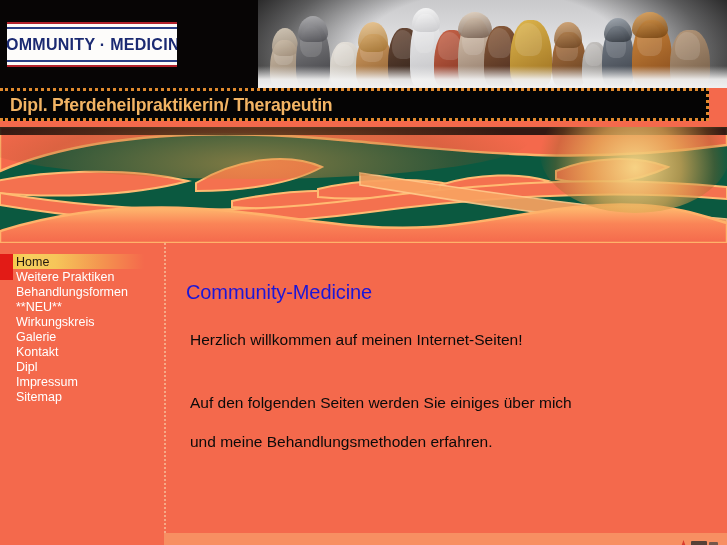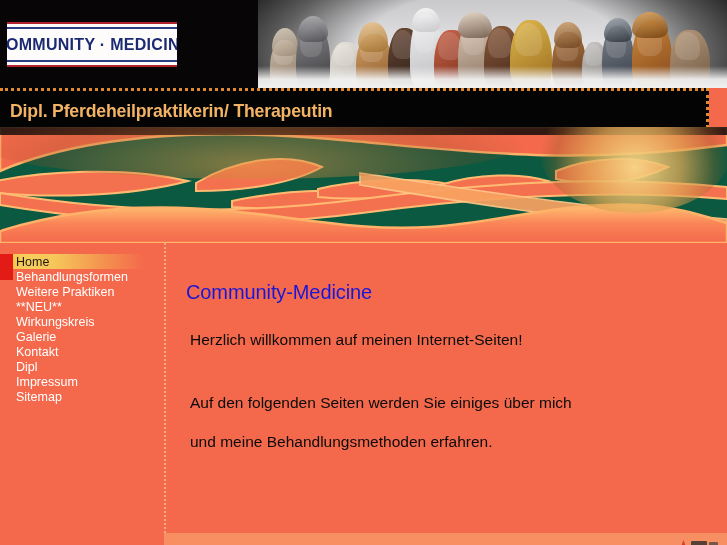--- a/index.html
+++ b/index.html
@@ -102,21 +102,21 @@
     letter-spacing: 0.3px;
     color: #1b2a72;
     white-space: nowrap;
     transform: scaleX(0.97);
   }
 
   
   .subtitle-bar {
     position: absolute;
     left: 0; top: 88px;
-    width: 709px; height: 46px;
+    width: 709px; height: 33px;
     background: #050404;
     box-sizing: border-box;
     border-top: 3px dotted #e08a2e;
     border-bottom: 3px dotted #e08a2e;
     border-right: 3px dotted #e08a2e;
     display: flex;
     align-items: center;
   }
   .subtitle-text {
     margin-left: 10px;
@@ -367,24 +367,24 @@
     <div class="nav-divider"></div>
 
     <nav class="sidebar">
       <div class="nav-spacer"></div>
 
       <div class="nav-item active">
         <span class="marker"></span>
         <span>Home</span>
       </div>
       <div class="nav-item">
+        <span>Weitere Praktiken</span>
+      </div>
+      <div class="nav-item">
         <span>Behandlungsformen</span>
-      </div>
-      <div class="nav-item">
-        <span>Weitere Praktiken</span>
       </div>
       <div class="nav-item">
         <span>**NEU**</span>
       </div>
       <div class="nav-item">
         <span>Wirkungskreis</span>
       </div>
       <div class="nav-item">
         <span>Galerie</span>
       </div>

